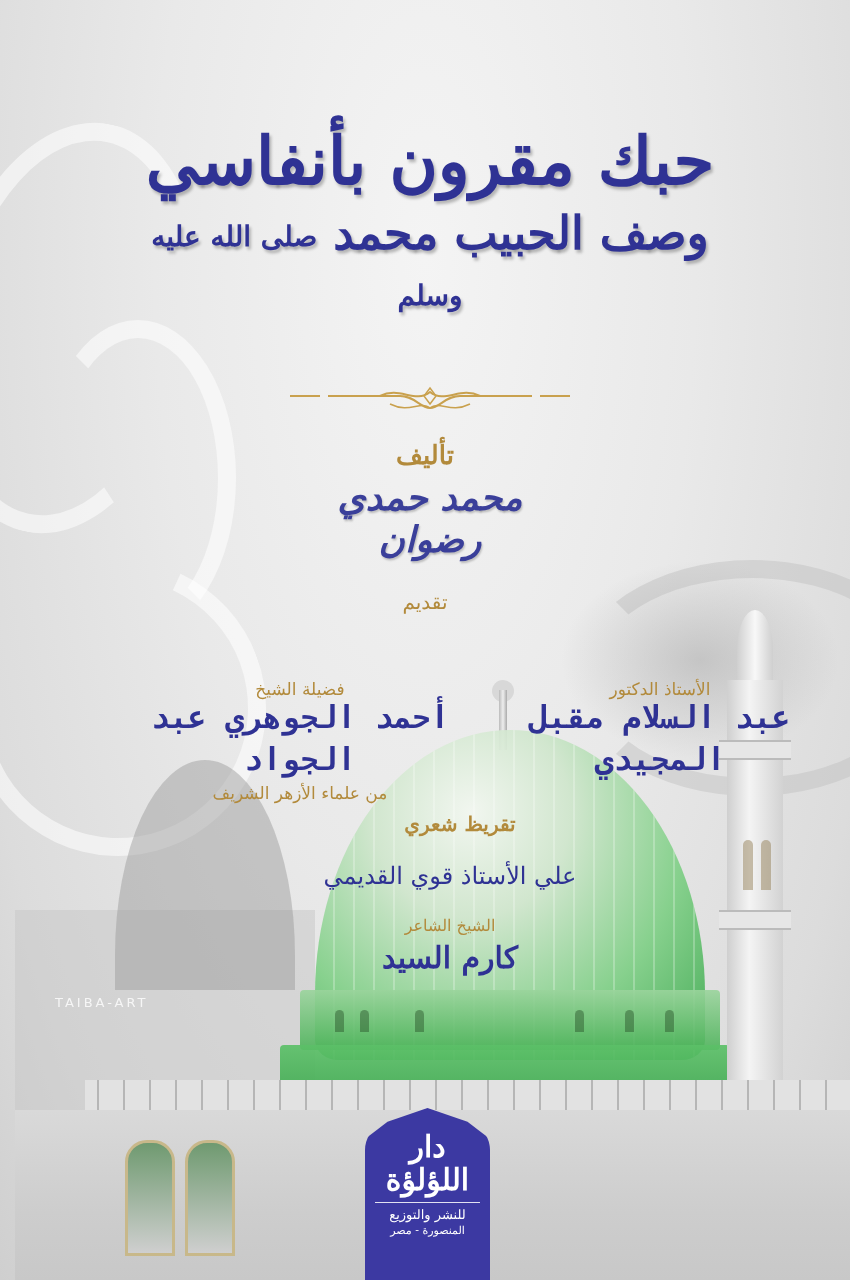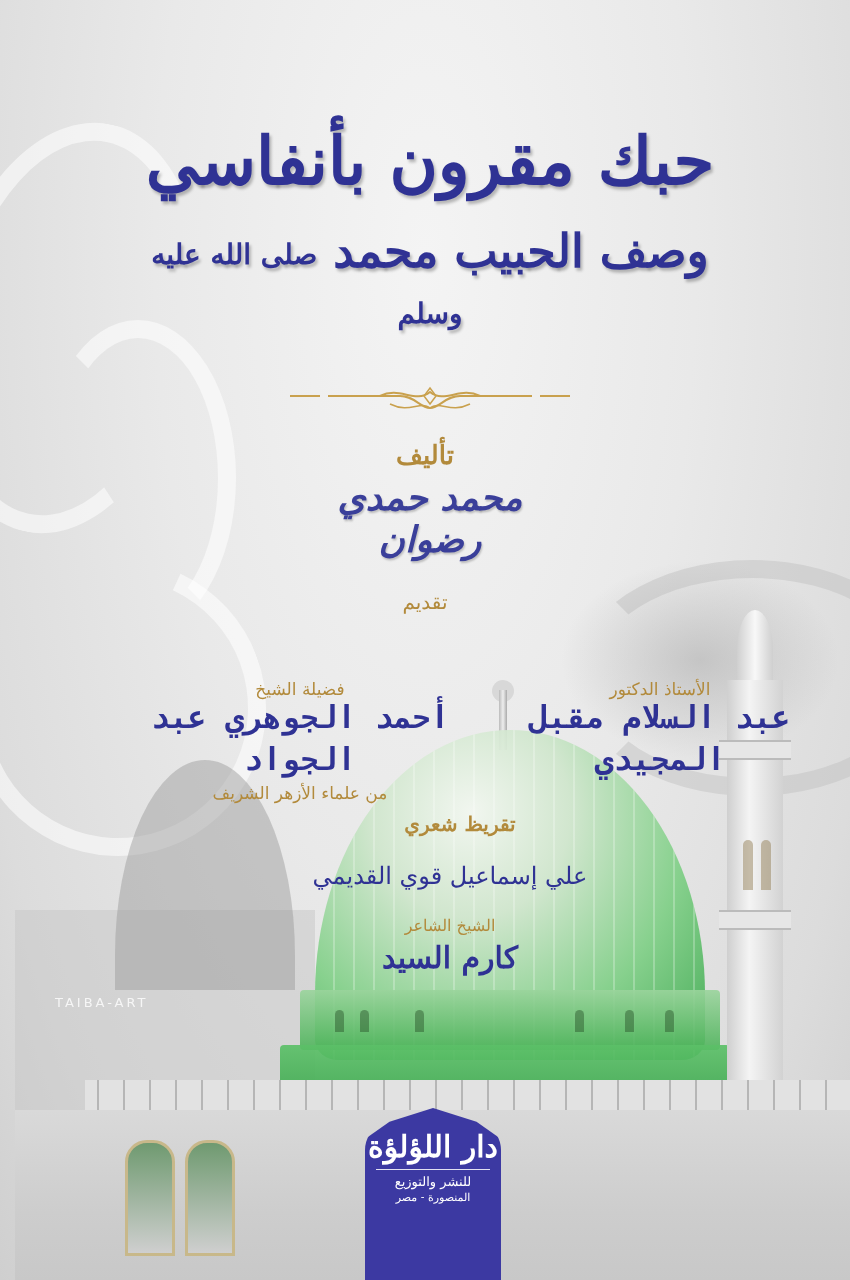--- a/index.html
+++ b/index.html
@@ -15,21 +15,21 @@
   .sw2 { left:40px; top:320px; width:160px; height:280px; border-left-color:transparent; border-bottom-color:transparent; }
   .sw3 { left:-30px; top:560px; width:260px; height:260px; border-top-color:transparent; transform:rotate(-20deg); }
   .sw4 { right:-80px; top:560px; width:320px; height:200px; border-color:rgba(190,190,190,0.45); border-left-color:transparent; }
   .grunge { position:absolute; left:560px; top:560px; width:280px; height:200px;
     background:radial-gradient(ellipse, rgba(170,170,170,0.55), rgba(200,200,200,0) 70%); }
 
   .title-block { position:absolute; left:120px; top:125px; width:620px; text-align:center; direction:rtl; }
   .title-1 { font-family:"DejaVu Serif", serif; font-size:66px; font-weight:bold; color:#2f3294;
     line-height:1.1; text-shadow:2px 3px 3px rgba(0,0,0,0.25); }
   .title-2 { font-family:"DejaVu Serif", serif; font-size:46px; font-weight:bold; color:#2f3294;
-    line-height:1.3; text-shadow:2px 3px 3px rgba(0,0,0,0.25); margin-top:24px; }
+    line-height:1.3; text-shadow:2px 3px 3px rgba(0,0,0,0.25); margin-top:6px; }
   .title-2 .pbuh { font-size:28px; vertical-align:middle; }
 
   .ornament { position:absolute; left:290px; top:386px; width:280px; height:30px; }
 
   .author-label { position:absolute; left:350px; top:440px; width:150px; text-align:center;
     font-family:"DejaVu Serif", serif; font-size:26px; font-weight:bold; color:#b28a3b; direction:rtl; }
   .author-name { position:absolute; left:290px; top:476px; width:280px; text-align:center;
     font-family:"DejaVu Serif", serif; font-size:36px; font-weight:bold; color:#3a3f9a; direction:rtl;
     font-style:italic; text-shadow:1px 2px 2px rgba(0,0,0,0.2); }
 
@@ -79,21 +79,21 @@
   .watermark { position:absolute; left:40px; top:345px; font-size:13px; letter-spacing:3px; color:rgba(255,255,255,0.8); font-family:"DejaVu Sans", sans-serif; }
 
   .praise-label { position:absolute; left:380px; top:812px; width:160px; text-align:center;
     font-family:"DejaVu Serif", serif; font-size:20px; font-weight:bold; color:#b28a3b; direction:rtl; }
   .praise-col { position:absolute; left:300px; top:858px; width:300px; text-align:center; direction:rtl; }
   .praise-col .small { font-family:"DejaVu Serif", serif; font-size:16px; color:#b28a3b; }
   .praise-col .big { font-family:"DejaVu Serif", serif; font-size:24px; color:#2f3294; line-height:1.5; }
   .p2-label { margin-top:22px; }
   .p2-name { font-size:30px !important; font-weight:bold; }
 
-  .publisher { position:absolute; left:365px; top:1108px; width:136px; height:172px;
+  .publisher { position:absolute; left:365px; top:1108px; width:125px; height:172px;
     background:#3c39a2; border-radius:62px 62px 0 0 / 42px 42px 0 0;
     clip-path: polygon(0 18%, 18% 8%, 50% 0, 82% 8%, 100% 18%, 100% 100%, 0 100%);
     text-align:center; direction:rtl; color:#ffffff; }
   .pub-name { font-family:"DejaVu Serif", serif; font-size:30px; font-weight:bold; margin-top:22px; line-height:1.1; }
   .pub-rule { width:84%; margin:6px auto 4px; border-top:1px solid rgba(255,255,255,0.85); }
   .pub-sub { font-family:"DejaVu Serif", serif; font-size:13px; line-height:1.3; }
   .pub-city { font-family:"DejaVu Serif", serif; font-size:11px; }
 </style>
 </head>
 <body>
@@ -160,21 +160,21 @@
   </div>
 
   <div class="col col-left">
     <div class="small">فضيلة الشيخ</div>
     <div class="big">أحمد الجوهري عبد الجواد</div>
     <div class="sub">من علماء الأزهر الشريف</div>
   </div>
 
   <div class="praise-label">تقريظ شعري</div>
   <div class="praise-col">
-    <div class="big">علي إسماعيل قوي القديمي</div>
+    <div class="big">علي الأستاذ قوي القديمي</div>
     <div class="small p2-label">الشيخ الشاعر</div>
     <div class="big p2-name">كارم السيد</div>
   </div>
 
   <div class="publisher">
     <div class="pub-name">دار اللؤلؤة</div>
     <div class="pub-rule"></div>
     <div class="pub-sub">للنشر والتوزيع</div>
     <div class="pub-city">المنصورة - مصر</div>
   </div>

